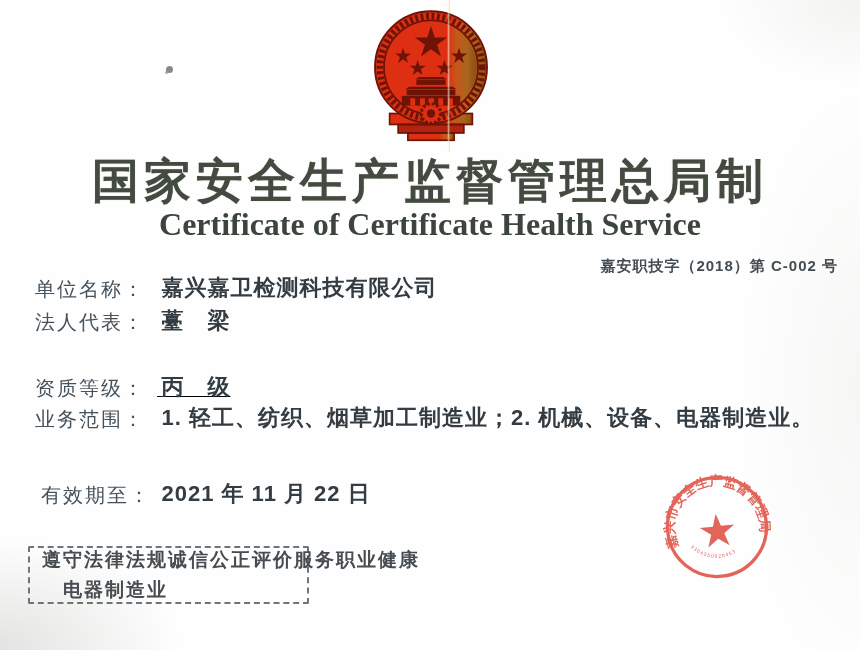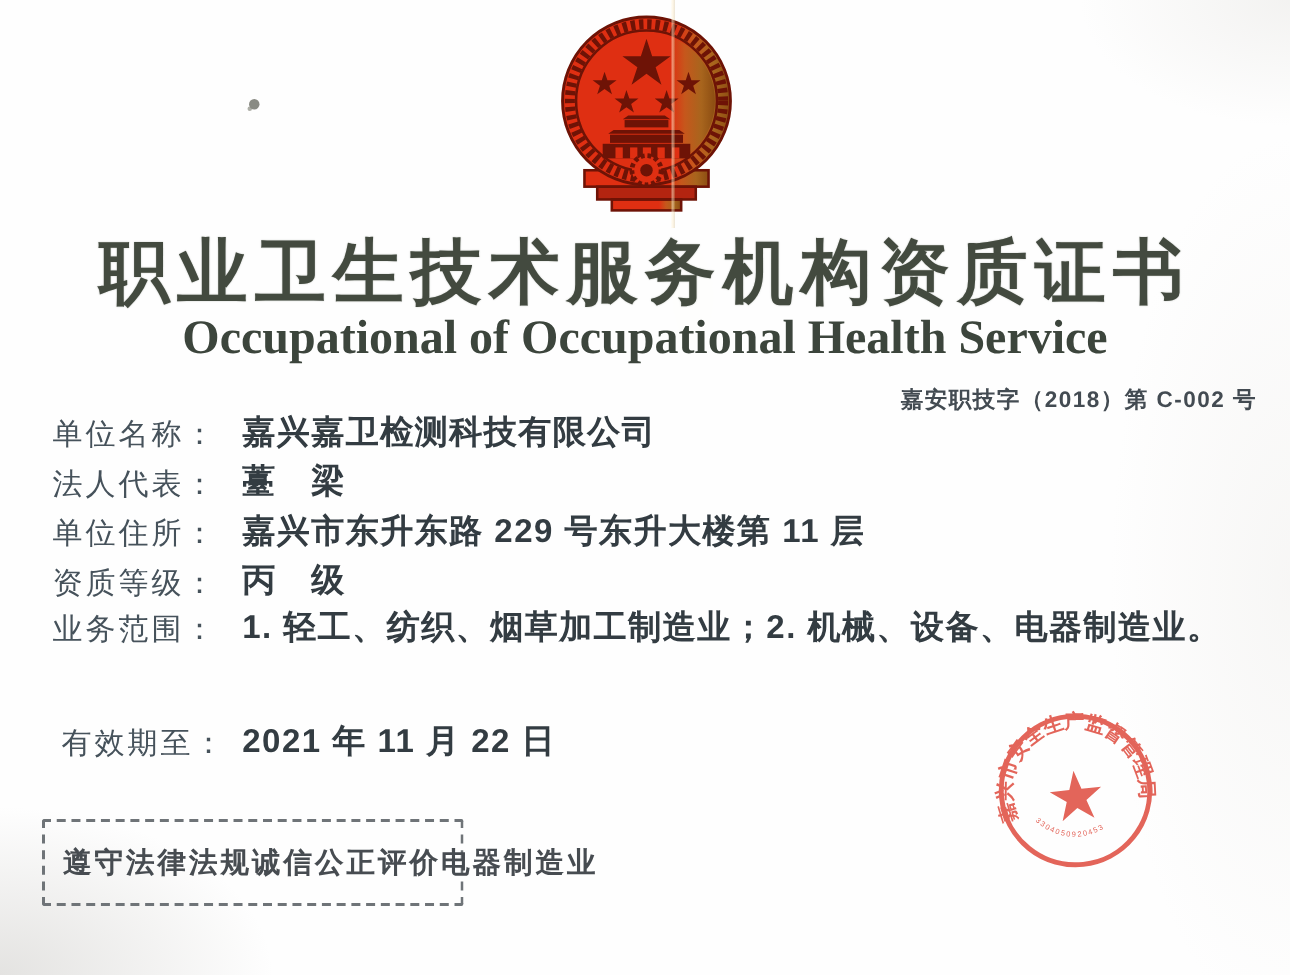--- a/index.html
+++ b/index.html
@@ -49,21 +49,21 @@
   .field { position:absolute; left:35px; white-space:nowrap; }
   .field .lab {
     display:inline-block; width:122px;
     font-family:"Liberation Serif", serif;
     font-size:20px; color:#46525b; letter-spacing:2px;
   }
   .field .val {
     font-size:22px; font-weight:bold; color:#333c42; letter-spacing:1px;
     vertical-align:1px;
   }
-  .f1{ top:273px; } .f2{ top:306px; } .f3{ top:339px; } .f4{ top:372px; } .f5{ top:403px; }
+  .f1{ top:273px; } .f2{ top:306px; } .f3{ top:339px; } .f4{ top:372px;text-decoration:underline; } .f5{ top:403px; }
   .validity{ top:479px;text-align:center; }
   
   .motto {
     position:absolute; left:28px; top:546px; width:281px; height:58px;
     border:2px dashed #6f7478; border-radius:2px;
     display:grid; grid-template-columns:1fr 1fr 1fr; align-content:center;
     row-gap:4px; padding:4px 12px;
     font-family:"Liberation Serif", serif; font-weight:bold;
     font-size:19px; color:#474c51; letter-spacing:2px;
   }
@@ -138,53 +138,50 @@
       </g>
 
       <circle cx="60" cy="90" r="8" fill="#df2f12" stroke="#6e1306" stroke-width="2.6" stroke-dasharray="2.2 1.6"></circle>
       <circle cx="60" cy="90" r="3.4" fill="#6e1306"></circle>
     </svg>
   </div>
   <div class="crease"></div>
   <div class="gold-smudge"></div>
   <div class="speck"></div>
 
-  <div class="title-cn">职业卫生技术服务机构资质证书</div>
-  <div class="title-en">Occupational of Occupational Health Service</div>
+  <div class="title-cn">国家安全生产监督管理总局制</div>
+  <div class="title-en">Certificate of Certificate Health Service</div>
   <div class="cert-no">嘉安职技字（2018）第 C-002 号</div>
 
   <div class="field f1">
     <span class="lab">单位名称：</span>
     <span class="val">嘉兴嘉卫检测科技有限公司</span>
   </div>
   <div class="field f2">
     <span class="lab">法人代表：</span>
     <span class="val">薹　梁</span>
   </div>
-  <div class="field f3">
-    <span class="lab">单位住所：</span>
-    <span class="val">嘉兴市东升东路 229 号东升大楼第 11 层</span>
-  </div>
   <div class="field f4">
     <span class="lab">资质等级：</span>
     <span class="val">丙　级</span>
   </div>
   <div class="field f5">
     <span class="lab">业务范围：</span>
     <span class="val">1. 轻工、纺织、烟草加工制造业；2. 机械、设备、电器制造业。</span>
   </div>
 
   <div class="field validity">
     <span class="lab">有效期至：</span>
     <span class="val">2021 年 11 月 22 日</span>
   </div>
 
   <div class="motto">
     <span>遵守法律法规</span>
     <span class="right">诚信公正评价</span>
+    <span>服务职业健康</span>
     <span class="right">电器制造业</span>
   </div>
 
 
   <div class="seal">
     <svg viewBox="0 0 200 200" width="110" height="110" xmlns="http://www.w3.org/2000/svg">
       <defs>
         <path id="arcTop" d="M 28,132 A 78,78 0 1 1 172,132" fill="none"></path>
         <path id="arcBottom" d="M 40,120 A 68,68 0 0 0 160,120" fill="none"></path>
       </defs>

